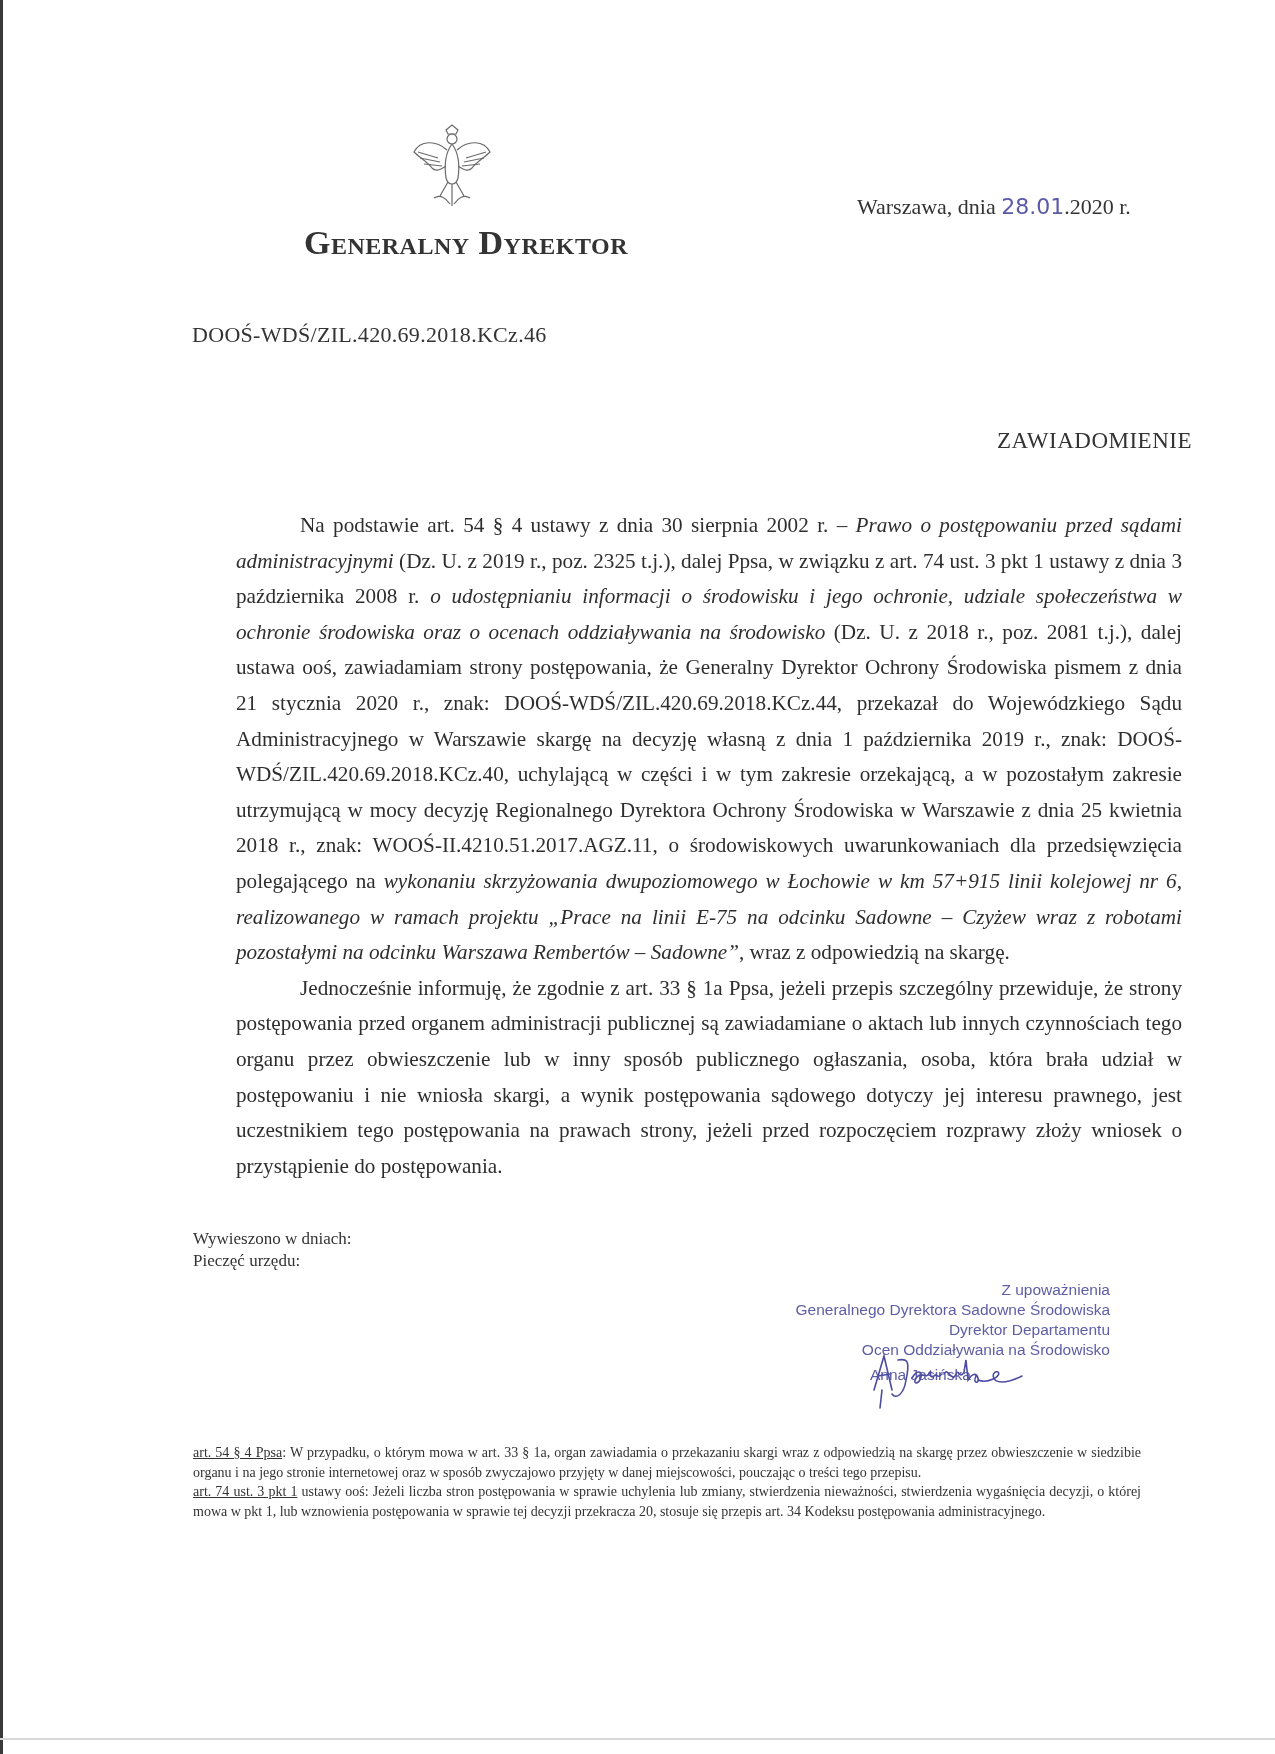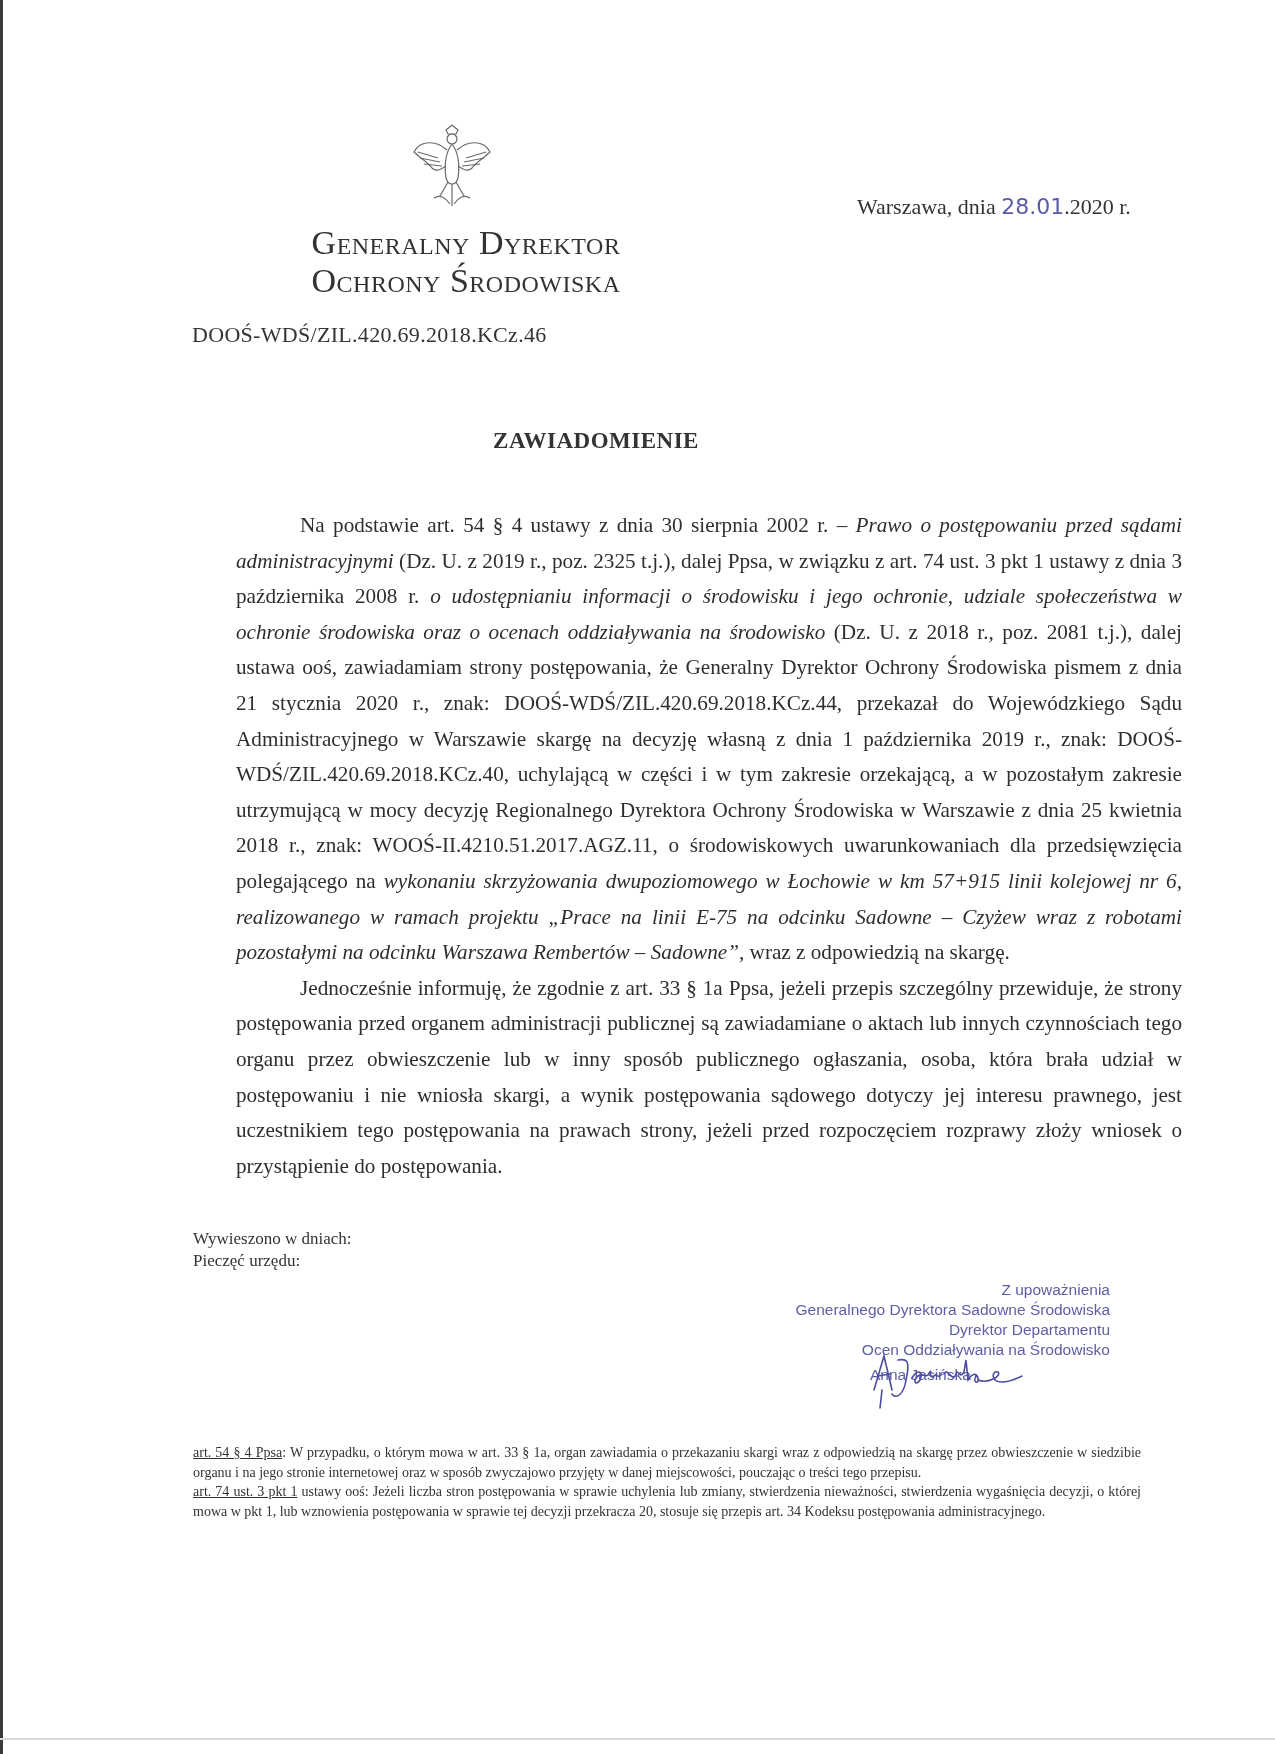--- a/index.html
+++ b/index.html
@@ -7,28 +7,28 @@
     width: 1275px; height: 1754px; position: relative; overflow: hidden;
     background: #ffffff; color: #2b2b2b;
     font-family: "Liberation Serif", "DejaVu Serif", serif;
   }
   .scan-edge-left { position: absolute; left: 0; top: 0; width: 3px; height: 1754px; background: #3a3a3a; }
   .scan-edge-bottom { position: absolute; left: 0; bottom: 14px; width: 1275px; height: 2px; background: #d8d8d8; }
 
   .emblem { position: absolute; left: 410px; top: 122px; width: 84px; height: 86px; }
   .header-title {
     position: absolute; left: 256px; top: 224px; width: 420px;
-    font-variant: small-caps; font-weight: normal; font-size: 34px; line-height: 38px;
+    font-variant: small-caps; font-weight: bold; font-size: 34px; line-height: 38px;
     color: #333; text-align: left; letter-spacing: 0.5px;
   }
   .header-title div { text-align: center; }
   .place-date { position: absolute; left: 857px; top: 194px; font-size: 22px; color: #333; }
   .date-hand { color: #5a5aa8; font-family: "DejaVu Sans", sans-serif; font-size: 22px; }
   .ref-number { position: absolute; left: 192px; top: 322px; font-size: 22px; color: #333; letter-spacing: 0.3px; }
-  .doc-title { position: absolute; left: 0; width: 1192px; top: 428px; text-align: center; font-weight: bold; font-size: 23px; letter-spacing: 0.5px; color: #333; }
+  .doc-title { position: absolute; left: 0; width: 1192px; top: 428px; text-align: right; font-weight: normal; font-size: 23px; letter-spacing: 0.5px; color: #333; }
 
   .body-text {
     position: absolute; left: 192px; top: 508px; width: 946px;
     font-size: 21.2px; line-height: 35.6px; text-align: justify; color: #2e2e2e; margin-left: 44px;
   }
   .body-text p { margin: 0; text-indent: 64px; }
   .body-text i { font-style: italic; }
 
   .posting { position: absolute; left: 193px; top: 1228px; font-size: 17px; line-height: 22px; color: #333; }
 
@@ -63,21 +63,20 @@
     <path d="M8 30 L28 36 M10 36 L30 40 M14 42 L32 44"></path>
     <path d="M76 30 L56 36 M74 36 L54 40 M70 42 L52 44"></path>
     <path d="M38 60 L30 74 M46 60 L54 74"></path>
     <path d="M24 76 C30 72 36 76 40 82 M60 76 C54 72 48 76 44 82"></path>
     <path d="M42 62 L42 84"></path>
   </g>
 </svg>
 
 <div class="header-title">
   <div>Generalny Dyrektor</div>
-  <div>Ochrony Środowiska</div>
 </div>
 
 <div class="place-date"><span>Warszawa, dnia </span><span class="date-hand">28.01</span><span>.2020 r.</span></div>
 
 <div class="ref-number">DOOŚ-WDŚ/ZIL.420.69.2018.KCz.46</div>
 
 <div class="doc-title">ZAWIADOMIENIE</div>
 
 <div class="body-text">
   <p><span>Na podstawie art. 54 § 4 ustawy z dnia 30 sierpnia 2002 r. – </span><i>Prawo o postępowaniu przed sądami administracyjnymi</i><span> (Dz. U. z 2019 r., poz. 2325 t.j.), dalej Ppsa, w związku z art. 74 ust. 3 pkt 1 ustawy z dnia 3 października 2008 r. </span><i>o udostępnianiu informacji o środowisku i jego ochronie, udziale społeczeństwa w ochronie środowiska oraz o ocenach oddziaływania na środowisko</i><span> (Dz. U. z 2018 r., poz. 2081 t.j.), dalej ustawa ooś, zawiadamiam strony postępowania, że Generalny Dyrektor Ochrony Środowiska pismem z dnia 21 stycznia 2020 r., znak: DOOŚ-WDŚ/ZIL.420.69.2018.KCz.44, przekazał do Wojewódzkiego Sądu Administracyjnego w Warszawie skargę na decyzję własną z dnia 1 października 2019 r., znak: DOOŚ-WDŚ/ZIL.420.69.2018.KCz.40, uchylającą w części i w tym zakresie orzekającą, a w pozostałym zakresie utrzymującą w mocy decyzję Regionalnego Dyrektora Ochrony Środowiska w Warszawie z dnia 25 kwietnia 2018 r., znak: WOOŚ-II.4210.51.2017.AGZ.11, o środowiskowych uwarunkowaniach dla przedsięwzięcia polegającego na </span><i>wykonaniu skrzyżowania dwupoziomowego w Łochowie w km 57+915 linii kolejowej nr 6, realizowanego w ramach projektu „Prace na linii E-75 na odcinku Sadowne – Czyżew wraz z robotami pozostałymi na odcinku Warszawa Rembertów – Sadowne”</i><span>, wraz z odpowiedzią na skargę.</span></p>

